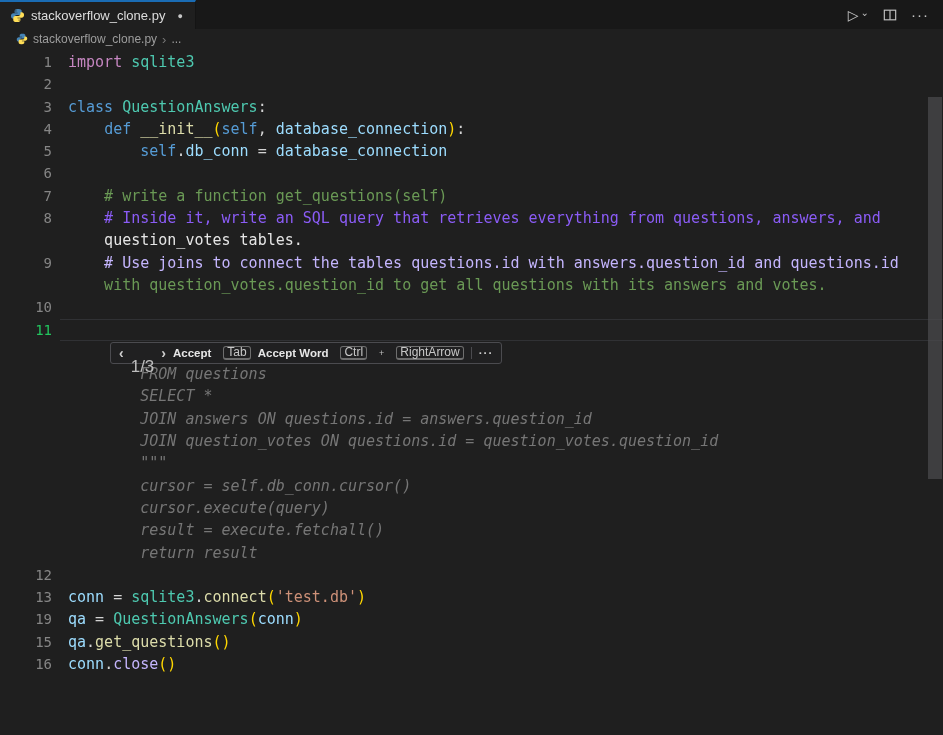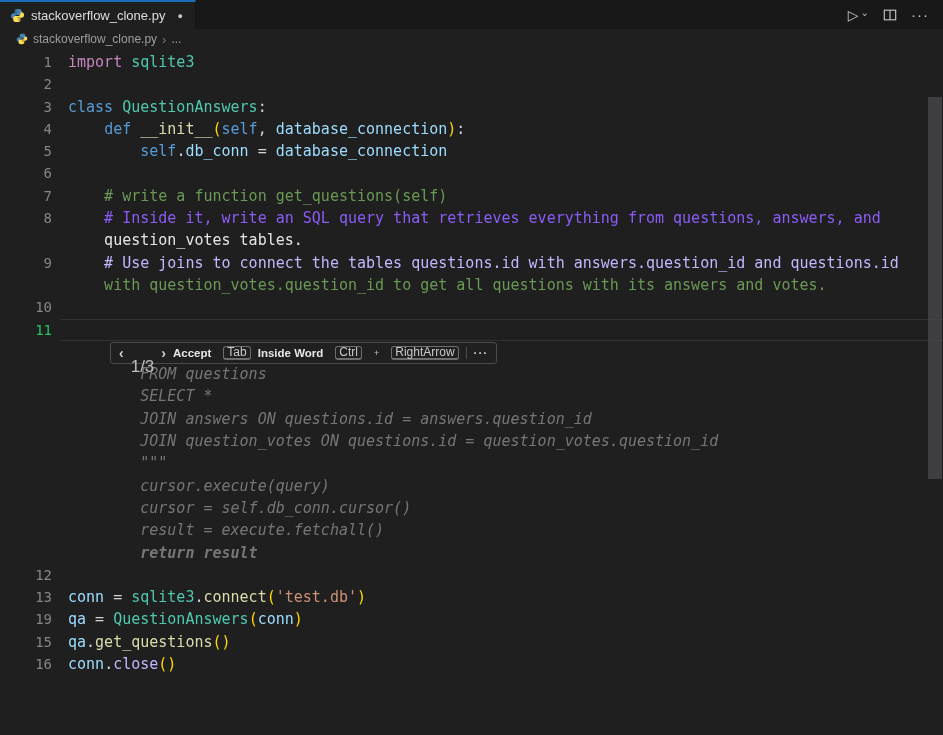--- a/index.html
+++ b/index.html
@@ -136,41 +136,41 @@
       <div class="row"><div class="gutter">9</div><div class="code"><span style="color: #c4b5fd;">    # Use joins to connect the tables questions.id with answers.question_id and questions.id</span></div></div>
       <div class="row"><div class="gutter"></div><div class="code"><span style="color: rgb(106, 153, 85);">    with question_votes.question_id to get all questions with its answers and votes.</span></div></div>
       <div class="row"><div class="gutter">10</div><div class="code"></div></div>
       <div class="row cur"><div class="gutter cur">11</div></div>
       <div class="row"><div class="gutter"></div><div class="code ghost"><span style="color: rgb(118, 118, 118);">        query = """</span></div></div>
       <div class="row"><div class="gutter"></div><div class="code ghost"><span style="color: rgb(118, 118, 118);">        FROM questions</span></div></div>
       <div class="row"><div class="gutter"></div><div class="code ghost"><span style="color: rgb(118, 118, 118);">        SELECT *</span></div></div>
       <div class="row"><div class="gutter"></div><div class="code ghost"><span style="color: rgb(118, 118, 118);">        JOIN answers ON questions.id = answers.question_id</span></div></div>
       <div class="row"><div class="gutter"></div><div class="code ghost"><span style="color: rgb(118, 118, 118);">        JOIN question_votes ON questions.id = question_votes.question_id</span></div></div>
       <div class="row"><div class="gutter"></div><div class="code ghost"><span style="color: rgb(118, 118, 118);">        """</span></div></div>
+      <div class="row"><div class="gutter"></div><div class="code ghost"><span style="color: rgb(118, 118, 118);">        cursor = self.db_conn.cursor()</span></div></div>
       <div class="row"><div class="gutter"></div><div class="code ghost"><span style="color: rgb(118, 118, 118);">        cursor.execute(query)</span></div></div>
-      <div class="row"><div class="gutter"></div><div class="code ghost"><span style="color: rgb(118, 118, 118);">        cursor = self.db_conn.cursor()</span></div></div>
       <div class="row"><div class="gutter"></div><div class="code ghost"><span style="color: rgb(118, 118, 118);">        result = execute.fetchall()</span></div></div>
-      <div class="row"><div class="gutter"></div><div class="code ghost"><span style="color: rgb(118, 118, 118); font-weight: bold;">        return result</span></div></div>
+      <div class="row"><div class="gutter"></div><div class="code ghost"><span style="color: rgb(118, 118, 118);">        return result</span></div></div>
       <div class="row"><div class="gutter">12</div><div class="code"></div></div>
       <div class="row"><div class="gutter">13</div><div class="code"><span style="color: rgb(156, 220, 254);">conn</span><span style="color: rgb(212, 212, 212);"> = </span><span style="color: rgb(78, 201, 176);">sqlite3</span><span style="color: rgb(212, 212, 212);">.</span><span style="color: rgb(220, 220, 170);">connect</span><span style="color: rgb(255, 215, 0);">(</span><span style="color: rgb(206, 145, 120);">'test.db'</span><span style="color: rgb(255, 215, 0);">)</span></div></div>
       <div class="row"><div class="gutter">19</div><div class="code"><span style="color: rgb(156, 220, 254);">qa</span><span style="color: rgb(212, 212, 212);"> = </span><span style="color: rgb(78, 201, 176);">QuestionAnswers</span><span style="color: rgb(255, 215, 0);">(</span><span style="color: rgb(156, 220, 254);">conn</span><span style="color: rgb(255, 215, 0);">)</span></div></div>
       <div class="row"><div class="gutter">15</div><div class="code"><span style="color: rgb(156, 220, 254);">qa</span><span style="color: rgb(212, 212, 212);">.</span><span style="color: rgb(220, 220, 170);">get_questions</span><span style="color: rgb(255, 215, 0);">()</span></div></div>
       <div class="row"><div class="gutter">16</div><div class="code"><span style="color: rgb(156, 220, 254);">conn</span><span style="color: rgb(212, 212, 212);">.</span><span style="color: #c4b5fd;">close</span><span style="color: rgb(255, 215, 0);">()</span></div></div>
     </div>
 
   <div class="suggest-toolbar">
     <span class="tb-btn tb-chev">‹</span>
     <span class="tb-counter">1/3</span>
     <span class="tb-btn tb-chev">›</span>
     <span class="tb-accept">
       <span>Accept</span>
       <kbd>Tab</kbd>
     </span>
     <span class="tb-accept">
-      <span>Inside Word</span>
+      <span>Accept Word</span>
       <kbd>Ctrl</kbd>
       <span class="plus">+</span>
       <kbd>RightArrow</kbd>
     </span>
     <span class="tb-divider"></span>
     <span class="tb-btn tb-more">···</span>
   </div>
 
   <div class="scrollbar">
     <div class="scroll-thumb"></div>

